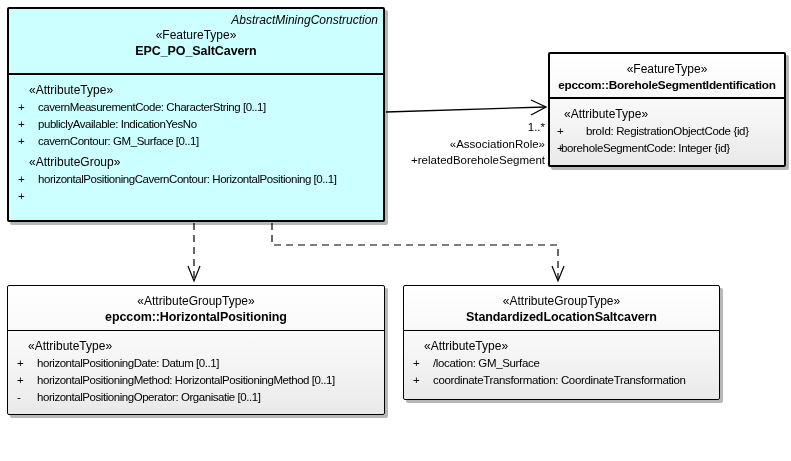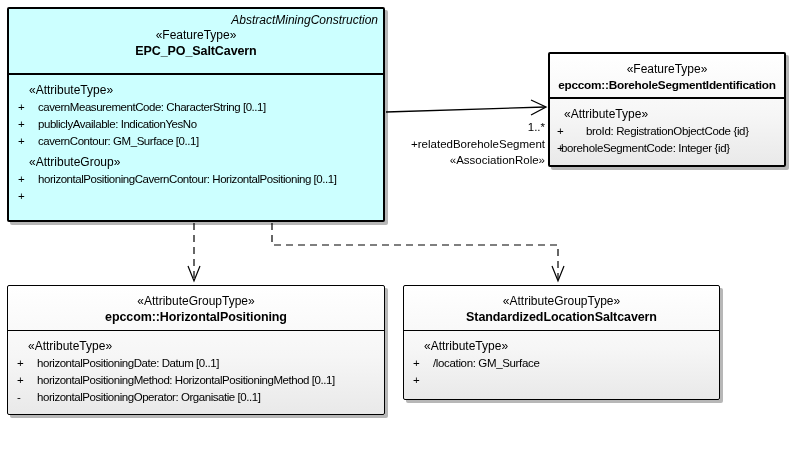--- a/index.html
+++ b/index.html
@@ -159,20 +159,21 @@
       <div class="class-name">StandardizedLocationSaltcavern</div>
     </div>
     <div class="klass-body">
       <div class="sec-heading">«AttributeType»</div>
       <div class="attr-row">
         <span class="attr-vis">+</span>
         <span class="attr-text">/location: GM_Surface</span>
       </div>
       <div class="attr-row">
         <span class="attr-vis">+</span>
+        <span class="attr-text">coordinateTransformation: CoordinateTransformation</span>
       </div>
     </div>
   </div>
 
   <svg class="overlay" viewBox="0 0 791 461">
 
     <g stroke="#000" stroke-width="1.3" fill="none">
       <line x1="386" y1="112" x2="545" y2="107"></line>
       <polyline points="531,100 546,107 531,115"></polyline>
     </g>
@@ -183,17 +184,17 @@
     </g>
 
     <g stroke="#000" stroke-width="1.2" fill="none">
       <path d="M272,223 L272,245 L558,245 L558,279" stroke-dasharray="7,5"></path>
       <polyline points="552,266 558,281 564,266"></polyline>
     </g>
   </svg>
 
   <div class="assoc-labels">
     <div>1..*</div>
+    <div>«AssociationRole»</div>
     <div>+relatedBoreholeSegment</div>
-    <div>«AssociationRole»</div>
   </div>
 
 </div>
 
 </body></html>

